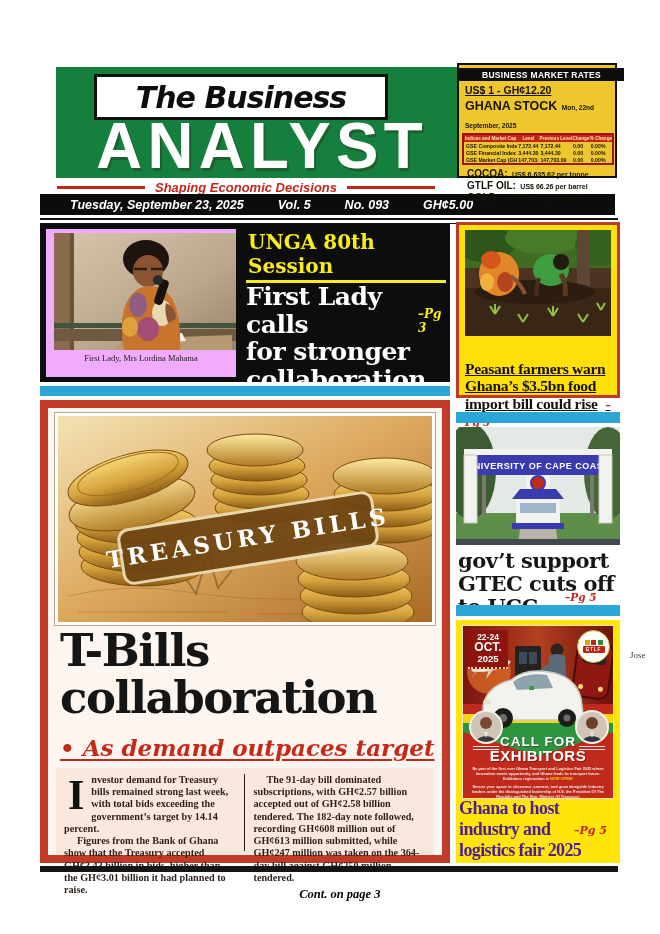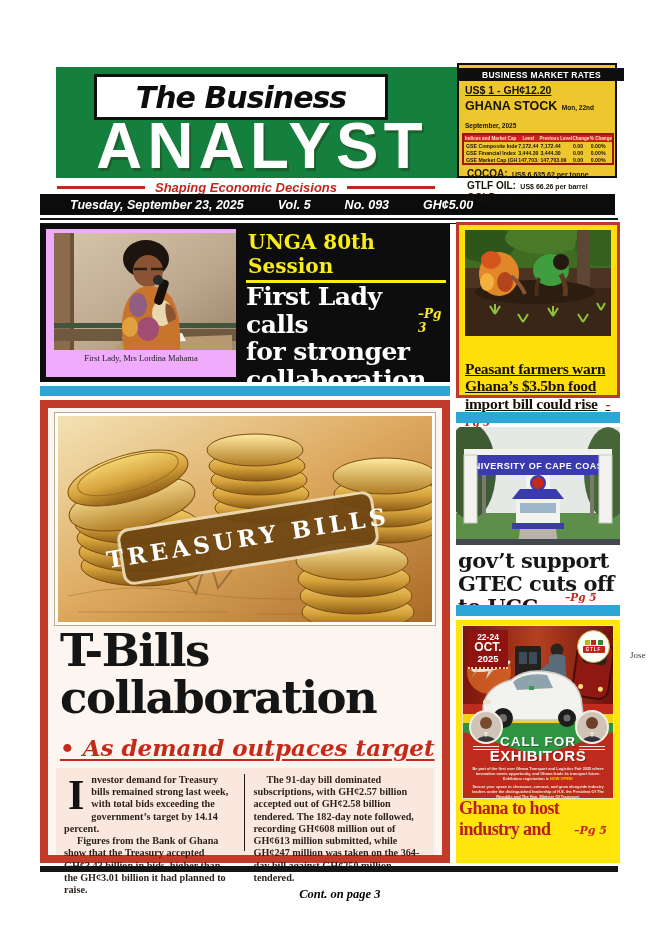--- a/index.html
+++ b/index.html
@@ -107,21 +107,21 @@
   .capline{width:26px;height:1.5px;background:rgba(255,255,255,.85);margin-top:1.5px;}
   .call{left:0;top:108px;width:150px;text-align:center;color:#fff;
         text-shadow:1px 1px 0 rgba(0,0,0,.35);}
   .call .l1{font:900 13.5px "Liberation Sans",sans-serif;letter-spacing:1px;}
   .call .l2{font:900 15px "Liberation Sans",sans-serif;letter-spacing:.5px;line-height:14px;}
   .fine{left:8px;top:140px;width:134px;text-align:center;color:#f3e9df;
         font:600 3.9px/1.3 "Liberation Sans",sans-serif;}
   .fine .hl{color:#ffd400;font-weight:900;}
   .fine p{margin:0 0 2.5px;}
   .t-head{left:459px;top:798px;width:160px;font:900 18px/1.16 "Liberation Serif",serif;
-          color:#b91c1c;letter-spacing:-.6px;}
+          color:#4c1d95;letter-spacing:-.6px;}
   .t-pg{left:574px;top:824px;font:italic 700 11px "DejaVu Serif",serif;color:#c0281c;}
 
   .bottombar{left:40px;top:866px;width:578px;height:6px;background:#151515;}
   .margin-note{left:630px;top:650px;font:400 9px "Liberation Serif",serif;color:#44403a;}
 </style>
 </head>
 <body>
 
 <div class="page">
 
@@ -477,19 +477,20 @@
     </div>
     <div class="abs fine">
       <p><span>Be part of the first ever Ghana Transport and Logistics Fair 2025 where innovation meets opportunity, and Ghana leads its transport future. Exhibitors registration is</span>
          <span class="hl">NOW OPEN!</span></p>
       <p>Secure your space to showcase, connect, and grow alongside industry leaders under the distinguished leadership of H.E. the President Of The Republic and The Hon. Minister Of Transport.</p>
     </div>
   </div>
   <div class="abs t-head">
     <div>Ghana to host</div>
     <div>industry and</div>
+    <div>logistics fair 2025</div>
   </div>
   <div class="abs t-pg">–Pg 5</div>
 
   <div class="abs bottombar"></div>
   <div class="abs margin-note">Jose</div>
 
 </div>
 
 </body></html>

